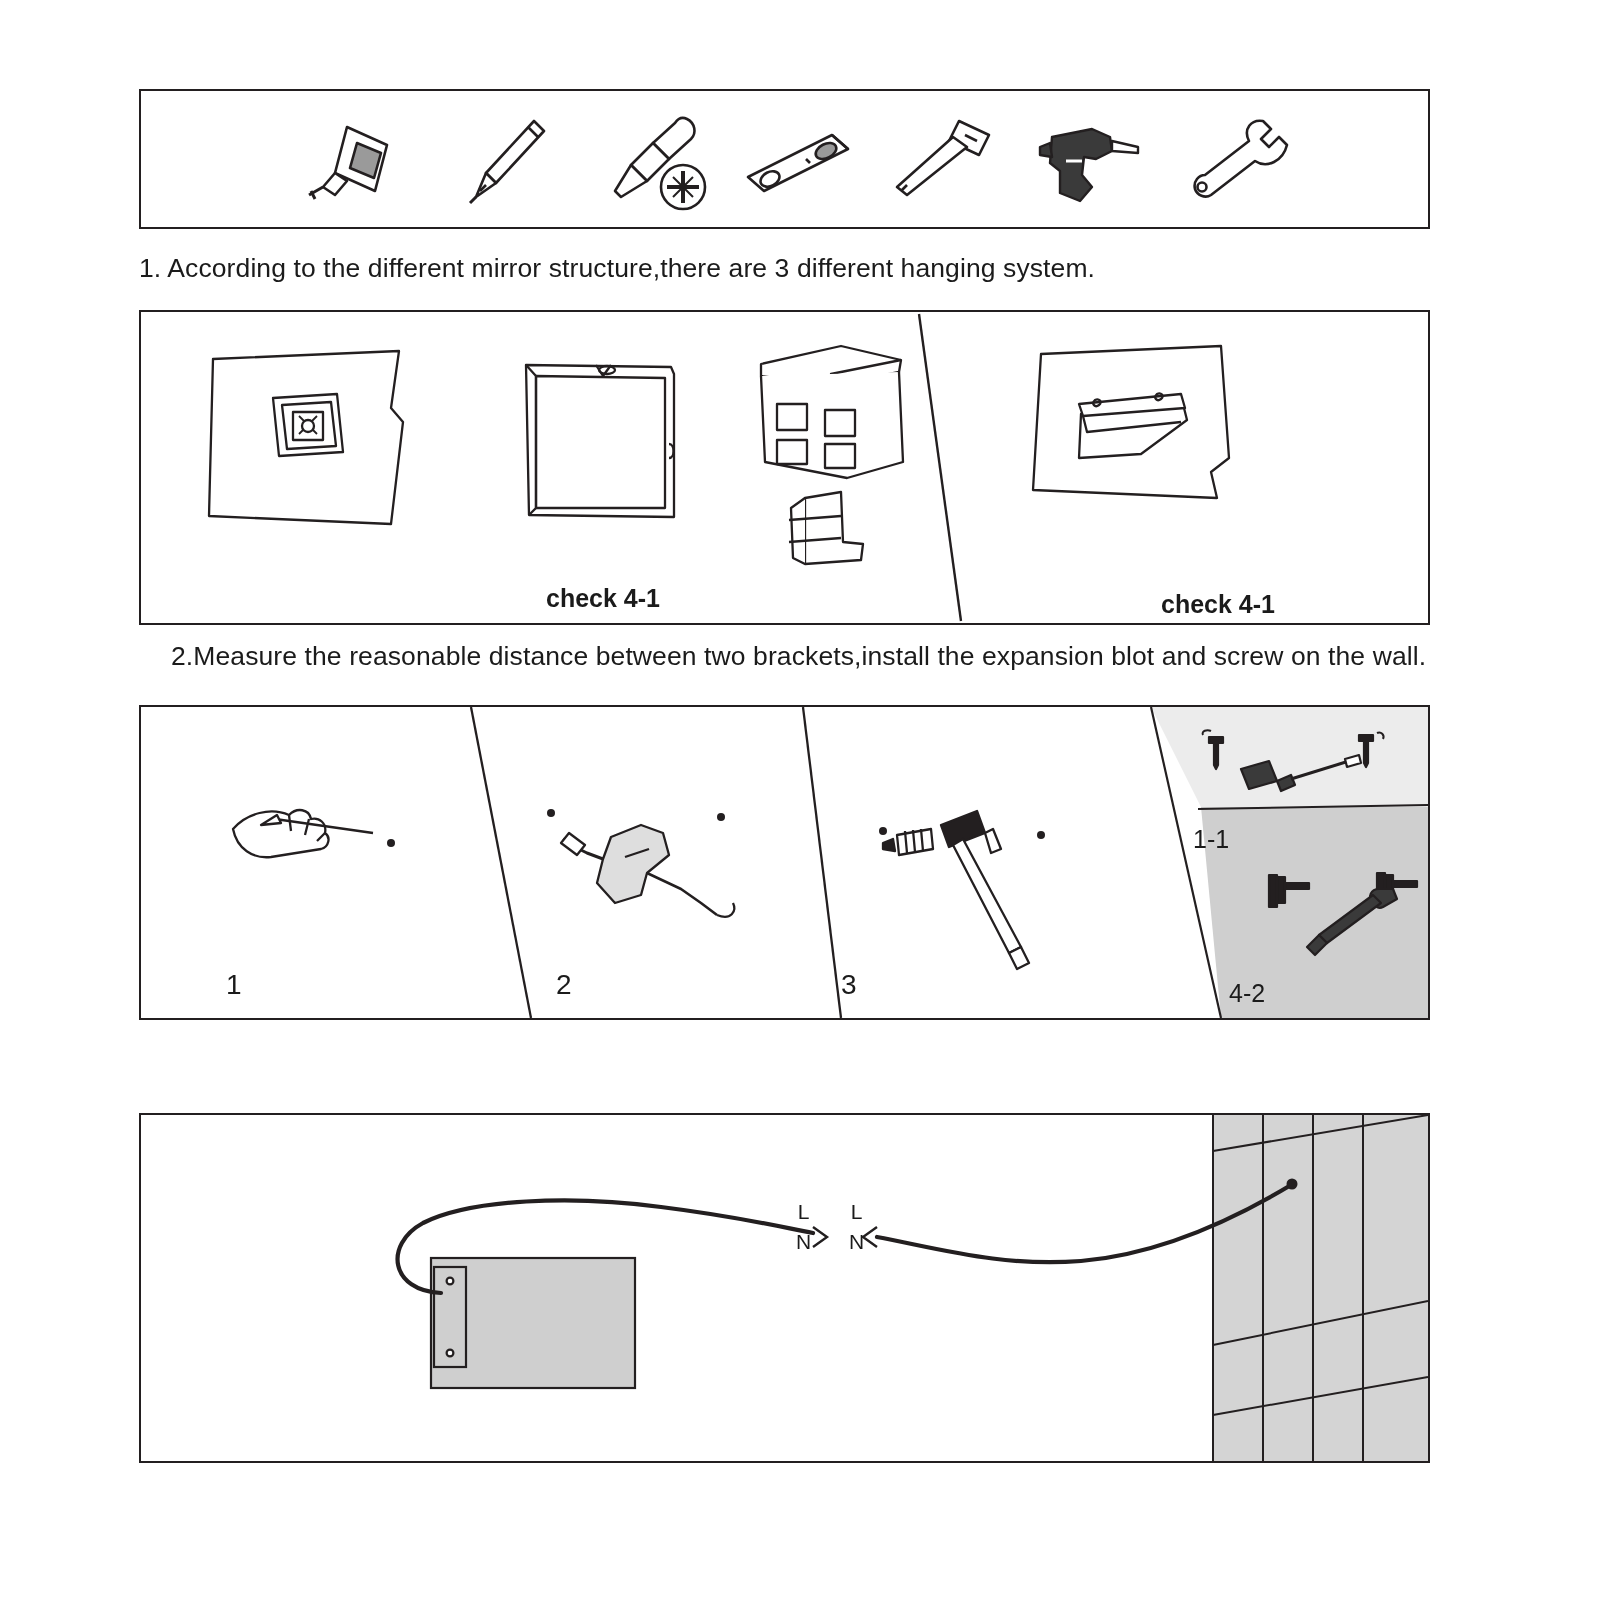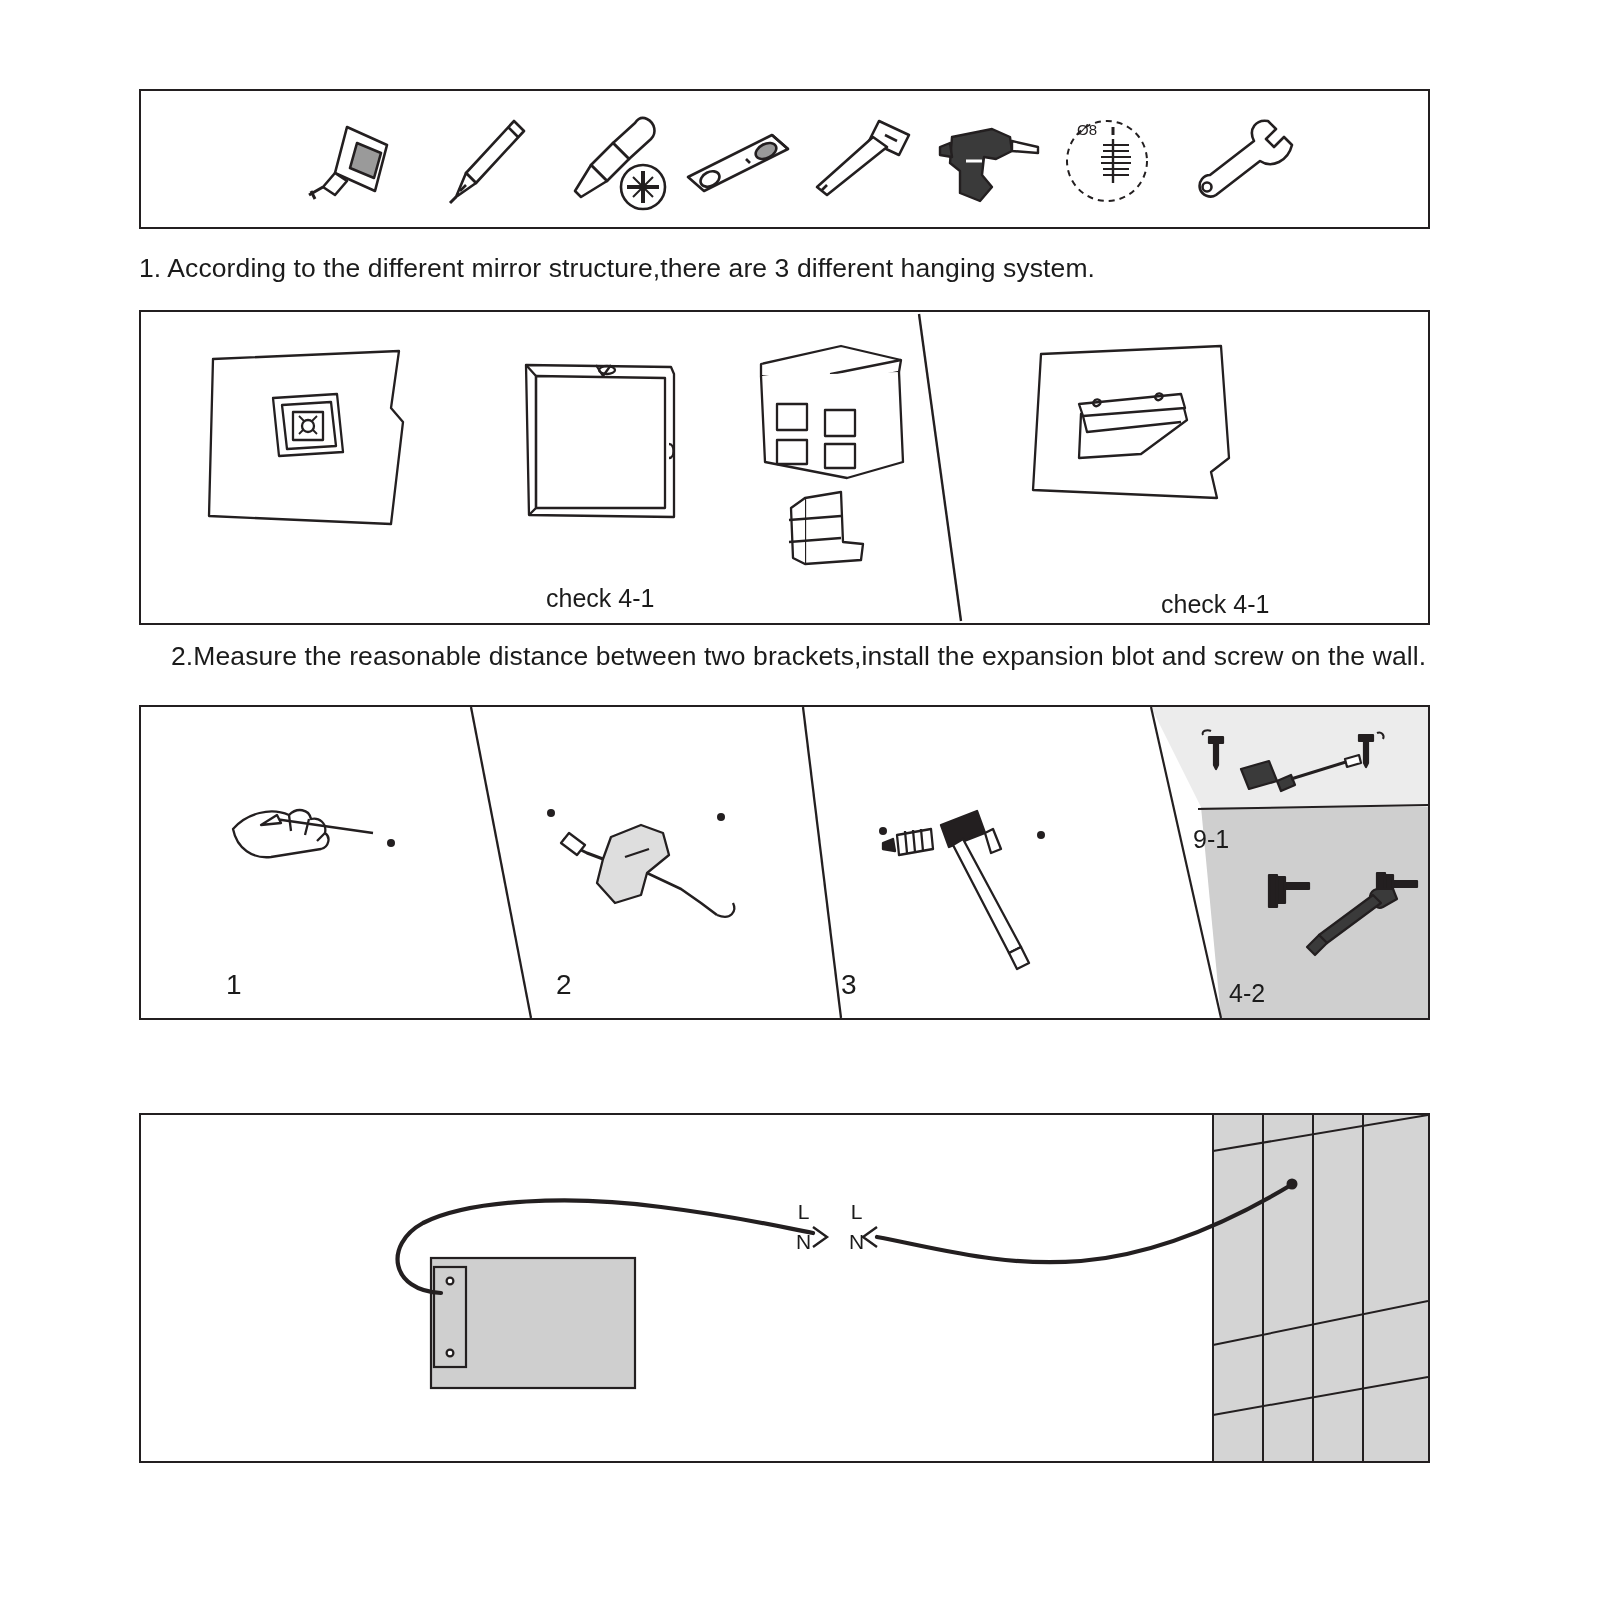--- a/index.html
+++ b/index.html
@@ -65,21 +65,21 @@
 
   
   #step1-panel {
     left: 139px; top: 310px;
     width: 1291px; height: 315px;
   }
   .sub-label {
     position: absolute;
     font-size: 25px;
     color: #1b1b1b;
-    font-weight: 400;
+    font-weight: 700;
     white-space: nowrap;
     text-align: right;
   }
   #check41 { left: 405px; top: 272px; }
   #check42 { left: 1020px; top: 278px; }
 
   
   #step2-panel {
     left: 139px; top: 705px;
     width: 1291px; height: 315px;
@@ -184,33 +184,20 @@
         <svg width="130" height="140" viewBox="0 0 130 140">
           <g stroke="#231f20" stroke-width="2.4" stroke-linejoin="round">
             <path d="M26 46 L66 38 L84 46 L86 60 L70 68 L58 66 L56 84 L66 96 L54 110 L34 102 L34 80 L24 72 Z" fill="#3a3a3a"></path>
             <path d="M86 50 L112 56 L112 62 L86 60 Z" fill="#fff"></path>
             <path d="M24 52 L14 56 L14 64 L26 66 Z" fill="#3a3a3a"></path>
             <path d="M40 70 L56 70" stroke="#fff" stroke-width="3"></path>
           </g>
         </svg>
       </div>
 
-      <div class="tool-cell">
-        <svg width="130" height="140" viewBox="0 0 130 140">
-          <g fill="none" stroke="#231f20" stroke-width="2">
-            <circle cx="56" cy="70" r="40" stroke-dasharray="6 5"></circle>
-            <path d="M62 48 L62 92" stroke-width="2.4"></path>
-            <g stroke-width="2.2">
-              <path d="M52 54 L78 54 M52 60 L78 60 M50 66 L80 66 M50 72 L80 72 M52 78 L78 78 M52 84 L78 84"></path>
-            </g>
-            <path d="M62 44 L62 36" stroke-width="3"></path>
-          </g>
-          <text x="26" y="44" font-family="Liberation Sans, sans-serif" font-size="15" fill="#231f20">Ø8</text>
-        </svg>
-      </div>
 
       <div class="tool-cell">
         <svg width="130" height="140" viewBox="0 0 130 140">
           <g fill="none" stroke="#231f20" stroke-width="2.6" stroke-linejoin="round">
             <path d="M92 30 L100 38 L90 48 L98 56 L108 46 L116 54 C112 70 96 78 84 70 L40 104 C34 108 26 104 24 98 C22 90 28 84 34 84 L78 50 C72 38 80 28 92 30 Z" fill="#fff"></path>
             <circle cx="31" cy="96" r="4.5" fill="#fff"></circle>
           </g>
         </svg>
       </div>
 
@@ -331,21 +318,21 @@
         <path d="M1236 166 L1244 166 L1244 198 L1236 198 Z" fill="#231f20"></path>
         <path d="M1232 196 C1226 190 1230 182 1238 182 L1252 182 L1256 192 L1242 200 C1238 202 1234 200 1232 196 Z" fill="#3a3a3a"></path>
         <path d="M1240 196 L1186 236 L1178 228 L1232 188 Z" fill="#3a3a3a"></path>
         <path d="M1178 228 L1166 240 L1174 248 L1186 236 Z" fill="#3a3a3a"></path>
       </g>
     </svg>
 
     <div class="num-label" id="n1">1</div>
     <div class="num-label" id="n2">2</div>
     <div class="num-label" id="n3">3</div>
-    <div class="num-label" id="n41">9-1</div>
+    <div class="num-label" id="n41">1-1</div>
     <div class="num-label" id="n42">4-2</div>
   </div>
 
 
   <div class="panel" id="step3-panel">
     <svg width="1287" height="346" viewBox="0 0 1287 346">
 
       <g>
         <rect x="1072" y="0" width="215" height="346" fill="#d4d4d4"></rect>
         <g stroke="#231f20" stroke-width="2" fill="none">

